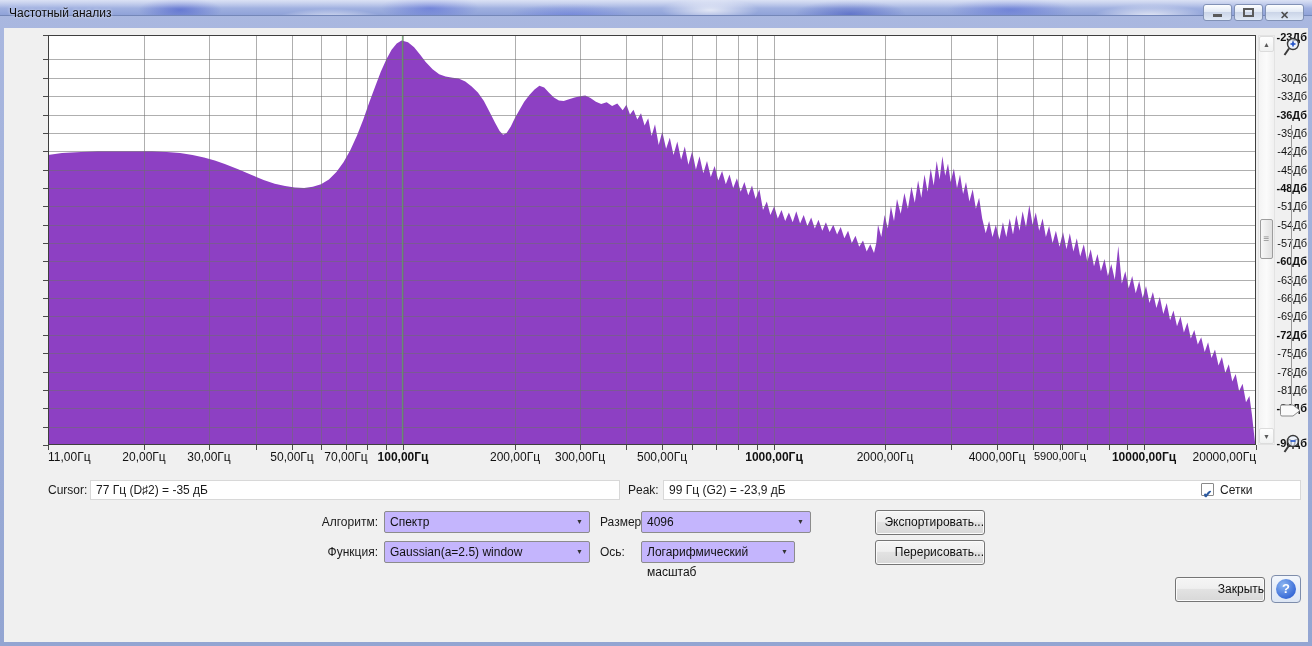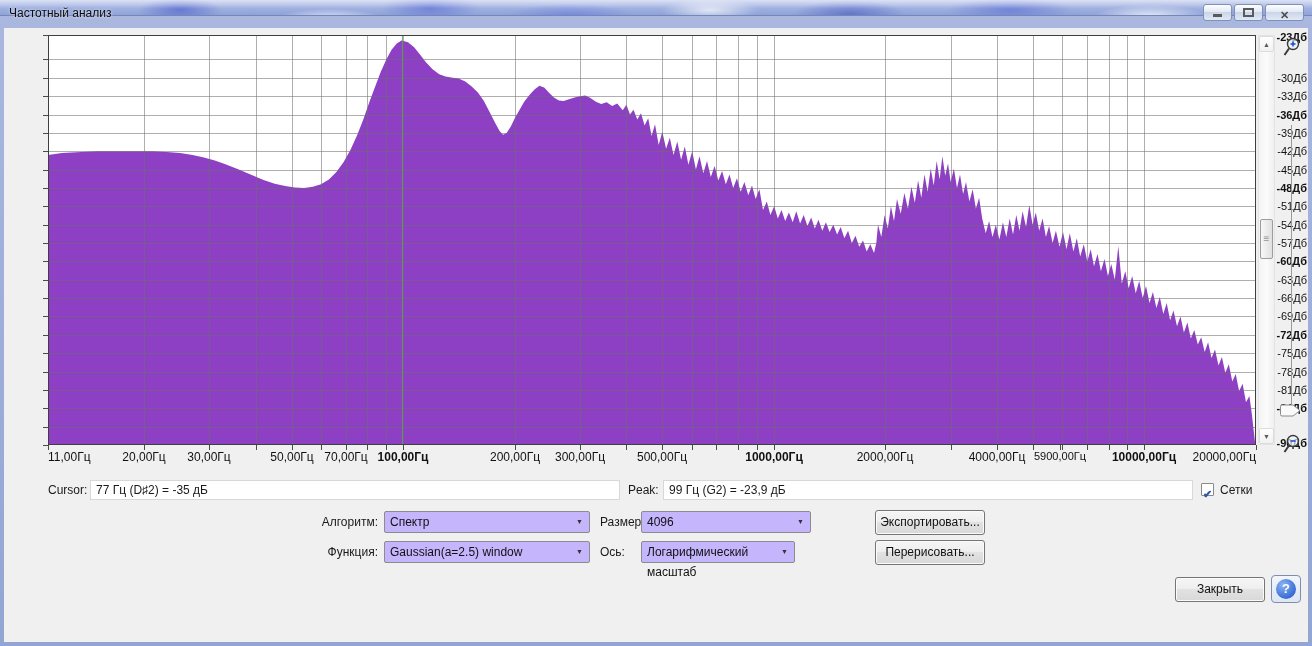--- a/index.html
+++ b/index.html
@@ -69,21 +69,21 @@
   .chk .mark { font-size:11px; line-height:12px; color:#2c5aa0; font-weight:bold; }
   .chk-label { position:absolute; left:1216px; top:455px; font-size:12px; color:#1a1a1a; }
   
   .ctl-label { position:absolute; font-size:12px; color:#1a1a1a; }
   .ctl-label.r { width:94px; text-align:right; }
   .combo { position:absolute; height:22px; background:#c4b5fd; border:1px solid #8c8c8c;
     border-radius:2px; font-size:12px; color:#111; line-height:20px; padding-left:5px; }
   .combo-arrow { position:absolute; right:6px; top:0; font-size:7px; color:#333; line-height:20px; }
   .btn { position:absolute; height:25px; border:1px solid #757575; border-radius:3px;
     background:linear-gradient(180deg,#f5f5f5,#efefef 45%,#e2e2e2 50%,#d8d8d8);
-    box-shadow:inset 0 0 0 1px #fbfbfb; font-size:12px; color:#111; text-align:center;
+    box-shadow:inset 0 0 0 1px #fbfbfb; font-size:12px; color:#111; text-align:right;
     line-height:23px; }
   .help-btn { position:absolute; left:1267px; top:547px; width:30px; height:28px;
     border:1px solid #7e8dab; border-radius:4px;
     background:linear-gradient(180deg,#f2f6fc,#dde6f4); text-align:center; }
   .help-circle { display:inline-block; width:20px; height:20px; margin-top:3px; border-radius:50%;
     background:radial-gradient(circle at 35% 30%, #8ab4f0, #3a6cd8 70%, #2b57b8);
     color:#fff; font-weight:bold; font-size:13px; line-height:20px; }
 </style>
 </head>
 <body>
@@ -282,21 +282,21 @@
       <svg width="24" height="24" viewBox="0 0 24 24">
         <circle cx="13" cy="8" r="5.5" fill="rgba(235,242,255,0.7)" stroke="#3a3a3a" stroke-width="1.4"></circle>
         <line x1="10.5" y1="8" x2="15.5" y2="8" stroke="#1e50c8" stroke-width="1.6"></line>
         <line x1="9" y1="12.5" x2="4.5" y2="19" stroke="#3a3a3a" stroke-width="2"></line>
       </svg>
     </div>
 
     <span class="info-label" style="left:44px;">Cursor:</span>
     <div class="info-field" style="left:86px; width:530px;">77 Гц (D♯2) = -35 дБ</div>
     <span class="info-label" style="left:624px;">Peak:</span>
-    <div class="info-field" style="left:659px; width:530px;">99 Гц (G2) = -23,9 дБ</div>
+    <div class="info-field" style="left:659px; width:638px;">99 Гц (G2) = -23,9 дБ</div>
     <div class="chk"><span class="mark">✔</span></div>
     <span class="chk-label">Сетки</span>
 
     <span class="ctl-label r" style="left:280px; top:487px;">Алгоритм:</span>
     <div class="combo" style="left:380px; top:483px; width:206px;">
       <span>Спектр</span>
       <span class="combo-arrow">▼</span>
     </div>
     <span class="ctl-label" style="left:596px; top:487px;">Размер:</span>
     <div class="combo" style="left:637px; top:483px; width:170px;">

